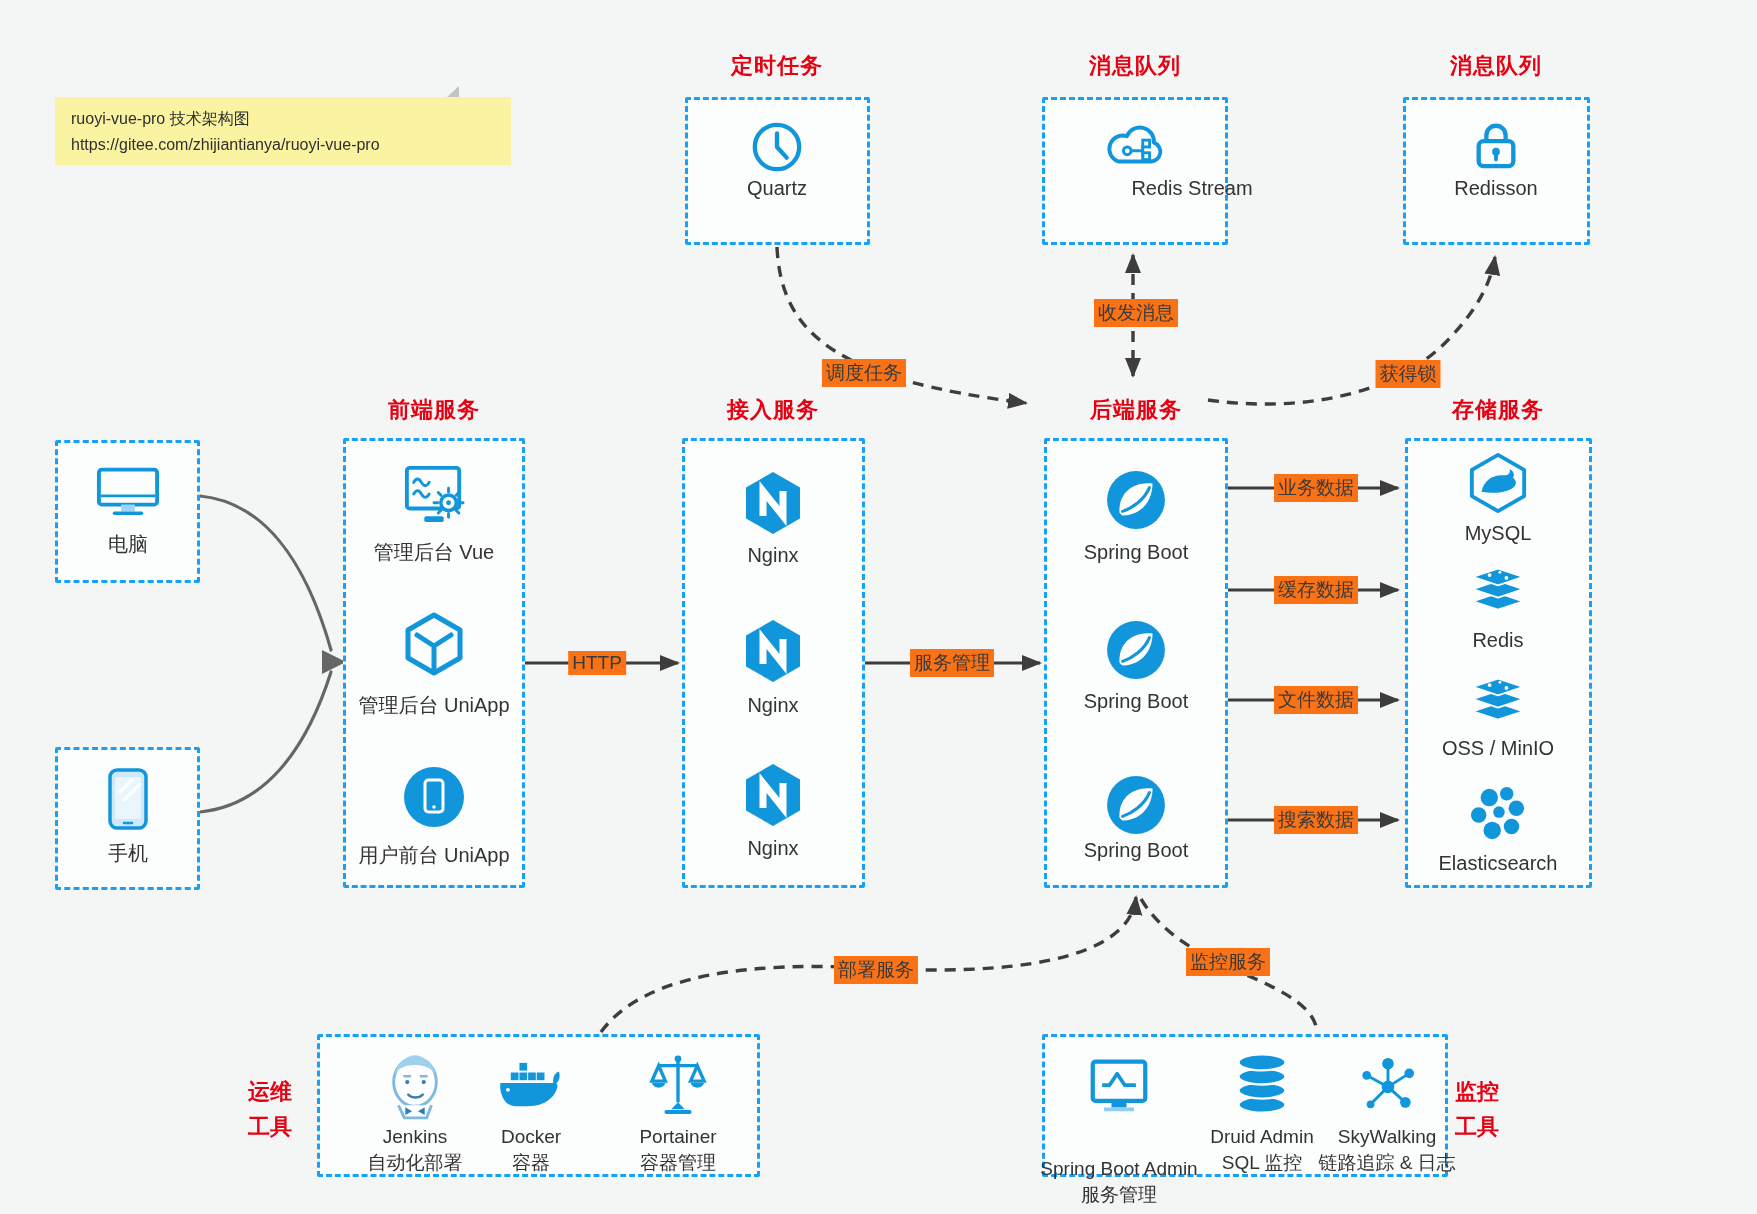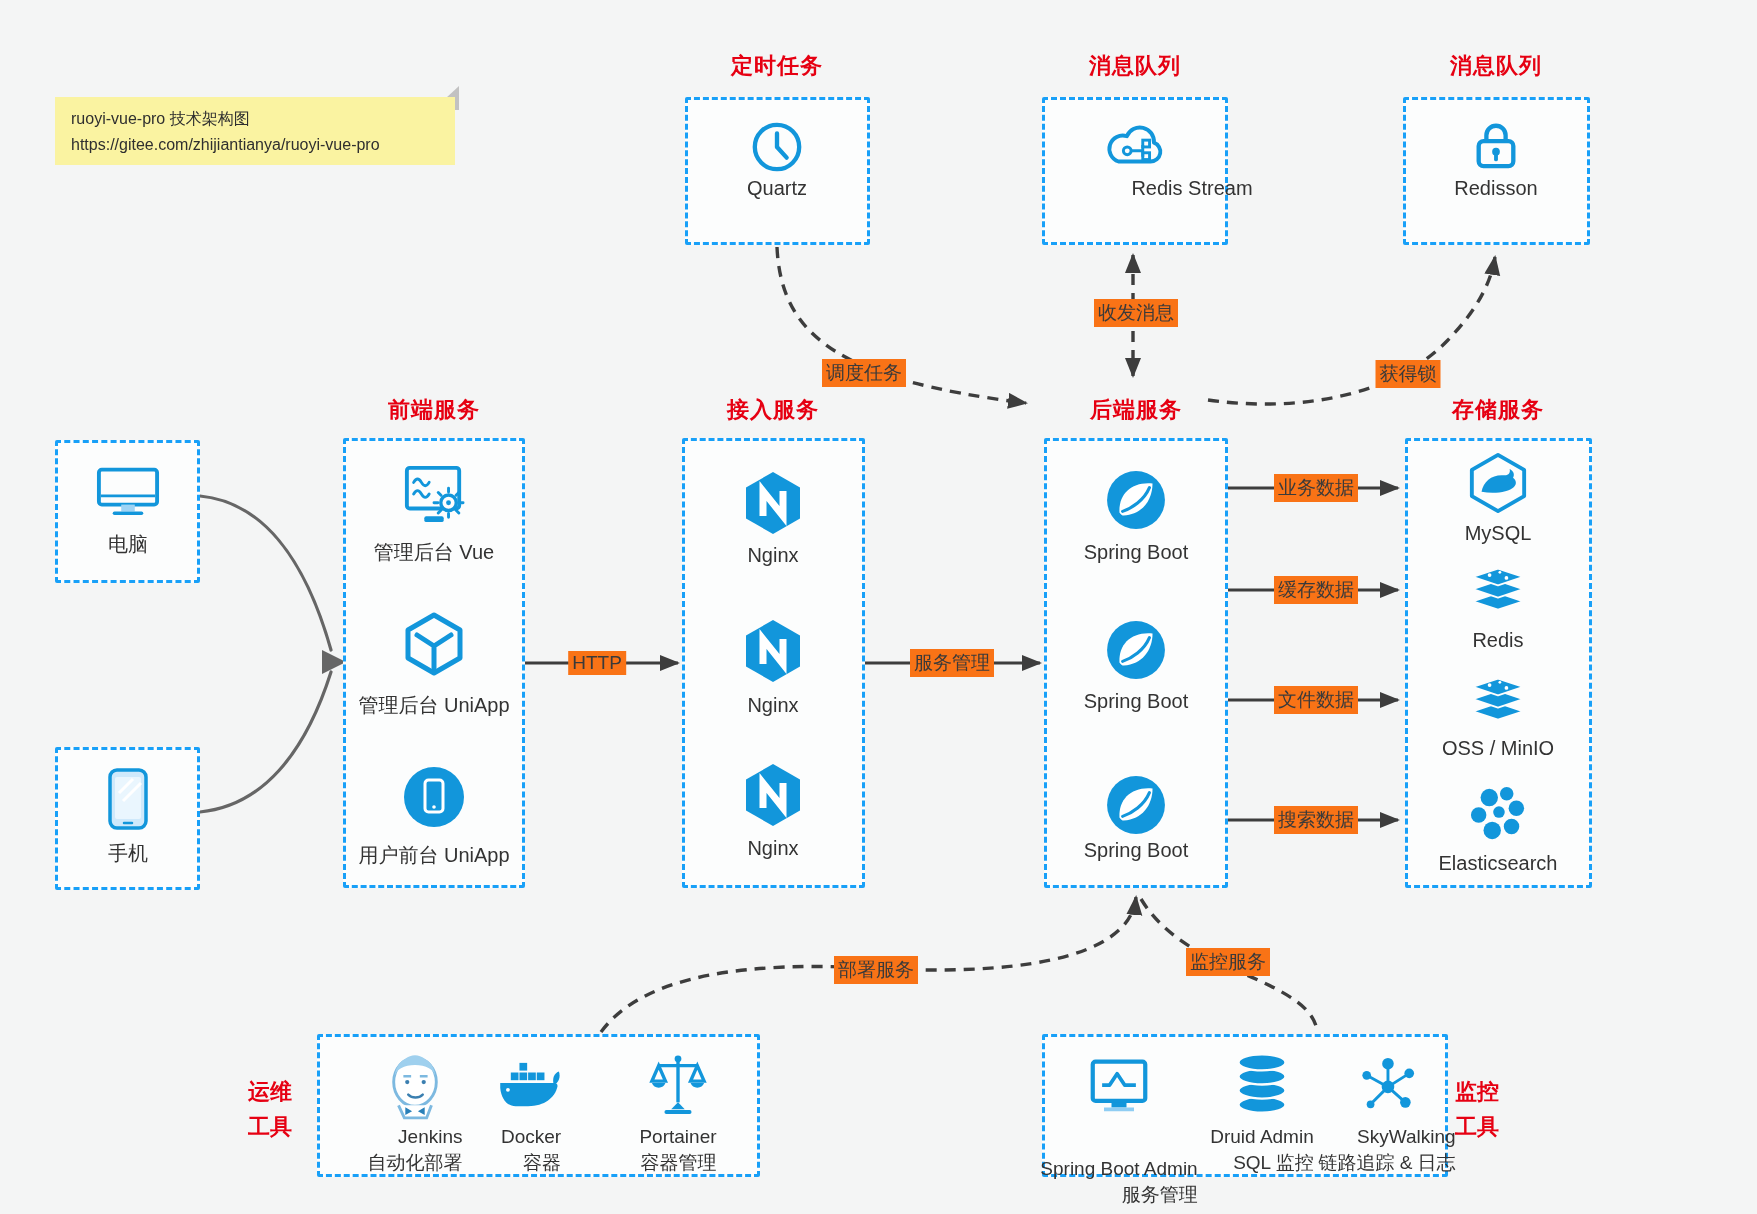--- a/index.html
+++ b/index.html
@@ -8,25 +8,25 @@
   svg.underlay{position:absolute;left:0;top:0;z-index:1;}
   .box{position:absolute;border:3px dashed #18a0f8;background:#fcfdfd;border-radius:2px;
        box-sizing:border-box;z-index:2;}
   .rtitle{position:absolute;transform:translate(-50%,-50%);font-size:22px;font-weight:bold;
           color:#e60012;white-space:nowrap;z-index:4;letter-spacing:1px;}
   .vtitle{position:absolute;transform:translateX(-50%);font-size:22px;font-weight:bold;color:#e60012;
           text-align:right;line-height:35px;z-index:4;white-space:nowrap;}
   .icon{position:absolute;transform:translateX(-50%);z-index:3;}
   .lbl{position:absolute;transform:translate(-50%,-50%);font-size:20px;color:#333;
        white-space:nowrap;z-index:3;}
-  .lbl2{position:absolute;transform:translateX(-50%);font-size:19px;color:#333;text-align:right;
+  .lbl2{position:absolute;transform:translateX(-50%);font-size:19px;color:#333;text-align:center;
         line-height:26px;white-space:nowrap;z-index:3;}
   .elabel{position:absolute;transform:translate(-50%,-50%);font-size:19px;color:#3a3a3a;
           background:#f97316;padding:1px 4px;white-space:nowrap;z-index:4;}
-  .note{position:absolute;left:55px;top:97px;width:400px;height:68px;background:#faf3a1;
+  .note{position:absolute;left:55px;top:97px;width:456px;height:68px;background:#faf3a1;
         z-index:5;box-sizing:border-box;padding:9px 16px;font-size:16px;line-height:26px;color:#2f2f2f;}
   .note-fold{position:absolute;left:433px;top:86px;width:26px;height:24px;background:#c2c2c2;
              clip-path:polygon(100% 0,100% 100%,0 100%);z-index:4;}
 </style>
 </head>
 <body>
 
 <div class="canvas">
 
   <svg class="underlay" width="1757" height="1214" viewBox="0 0 1757 1214">

